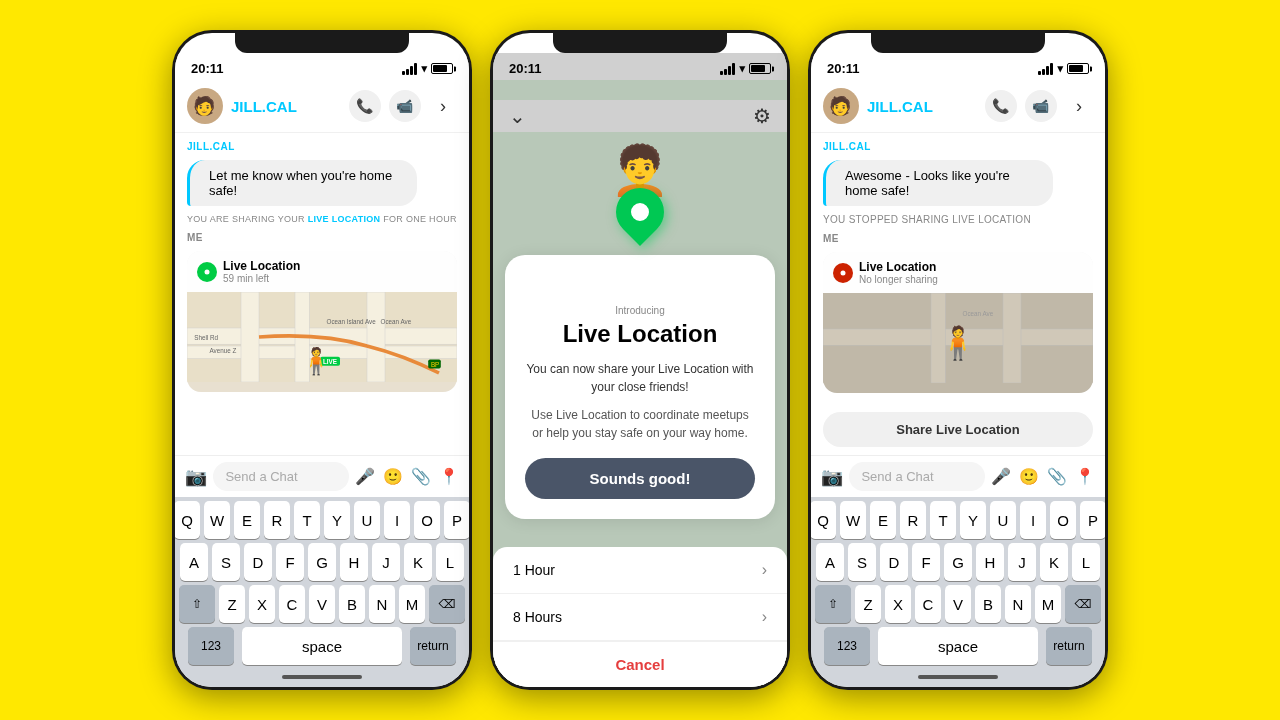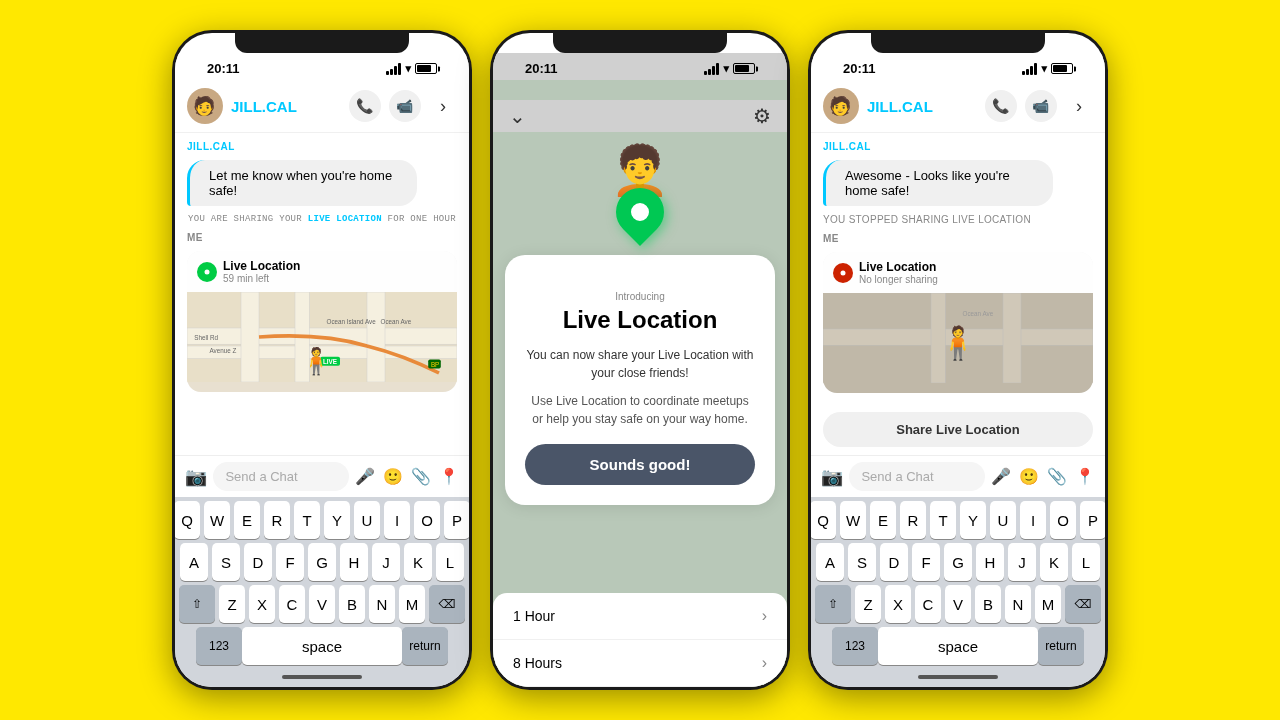--- a/index.html
+++ b/index.html
@@ -35,21 +35,21 @@
       flex-direction: column;
       overflow: hidden;
     }
 
     
     .status-bar {
       background: #fff;
       display: flex;
       align-items: center;
       justify-content: space-between;
-      padding: 8px 32px 4px;
+      padding: 8px 16px 4px;
       font-size: 12px;
       font-weight: 700;
     }
     .status-bar .time { font-weight: 800; font-size: 13px; }
     .status-icons { display: flex; gap: 4px; align-items: center; }
     .signal-bars { display: flex; gap: 1px; align-items: flex-end; height: 12px; }
     .signal-bars span { width: 3px; background: #000; border-radius: 1px; }
     .signal-bars span:nth-child(1) { height: 4px; }
     .signal-bars span:nth-child(2) { height: 6px; }
     .signal-bars span:nth-child(3) { height: 9px; }
@@ -133,26 +133,24 @@
     .chat-bubble-left {
       background: #f0f0f0;
       border-radius: 18px 18px 18px 4px;
       padding: 8px 19px;
       max-width: 85%;
       font-size: 13px;
       border-left: 3px solid #00c8ff;
     }
 
     .sharing-notice {
-      text-align: center;
       font-size: 9px;
       color: #888;
       letter-spacing: 0.3px;
       text-transform: uppercase;
-      font-family: Liberation Mono, monospace;
     }
     .sharing-notice .live-loc {
       color: #00c8ff;
       font-weight: 700;
     }
 
     .you-stopped {
       font-size: 10px;
       color: #888;
       letter-spacing: 0.3px;
@@ -266,21 +264,21 @@
     .kb-key.wide { max-width: 46px; flex: 1.6; }
     .kb-key.space-key { max-width: 160px; flex: 6; }
     .kb-key.dark {
       background: #aab4be;
       font-size: 12px;
       color: #000;
     }
     .kb-key.dark.wide { max-width: 46px; }
     .kb-bottom-row {
       display: flex;
-      gap: 0;
+      gap: 8px;
       margin-bottom: 2px;
     }
     .kb-home-bar {
       height: 20px;
       display: flex;
       align-items: center;
       justify-content: center;
     }
     .home-bar-line {
       width: 80px; height: 4px;
@@ -289,21 +287,21 @@
     }
 
     
     .phone-mid .phone-inner { background: #fff; }
 
     
     .modal-card {
       background: #fff;
       border-radius: 20px;
       margin: 0 12px;
-      padding: 36px 20px 20px;
+      padding: 50px 20px 20px;
       text-align: center;
       position: relative;
       box-shadow: 0 2px 16px rgba(0,0,0,0.1);
     }
     .modal-intro { font-size: 10px; color: #888; margin-bottom: 4px; }
     .modal-title { font-size: 24px; font-weight: 800; margin-bottom: 12px; }
     .modal-desc { font-size: 12px; color: #333; line-height: 1.5; margin-bottom: 10px; }
     .modal-reminder { font-size: 12px; color: #333; line-height: 1.5; margin-bottom: 10px; }
     .modal-footer-text { font-size: 12px; color: #555; line-height: 1.5; margin-bottom: 16px; }
     .sounds-good-btn {
@@ -575,20 +573,21 @@
 
       <div class="bottom-sheet" style="width:100%;position:absolute;bottom:0;left:0;">
         <div class="sheet-option">
           <span>1 Hour</span>
           <span class="sheet-chevron">›</span>
         </div>
         <div class="sheet-option">
           <span>8 Hours</span>
           <span class="sheet-chevron">›</span>
         </div>
+        <button class="cancel-btn">Cancel</button>
       </div>
     </div>
   </div>
 </div>
 
 <div class="phone">
   <div class="phone-inner">
     <div style="background:#1a1a1a;height:20px;margin:0 60px;border-radius:0 0 12px 12px;"></div>
     <div class="status-bar">
       <span class="time">20:11</span>

